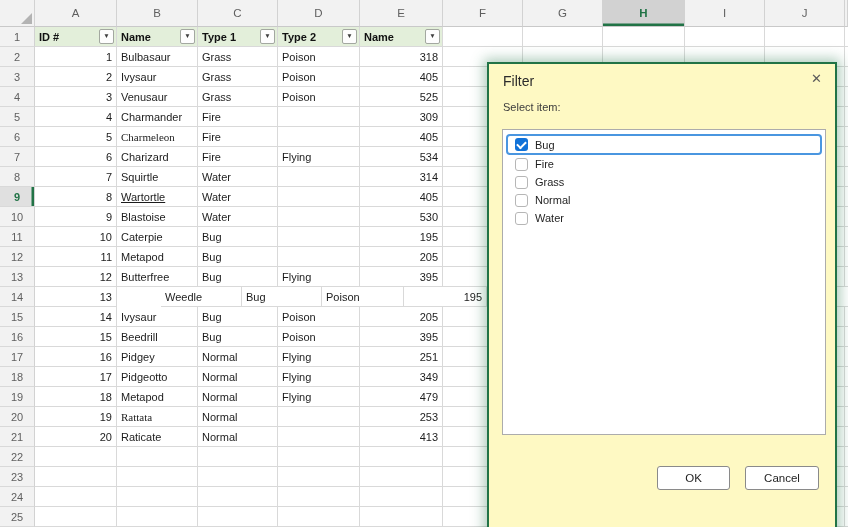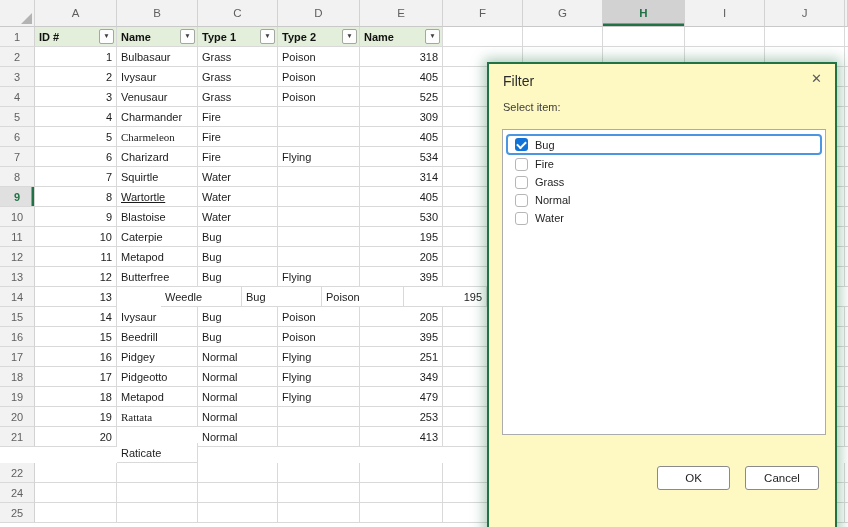--- a/index.html
+++ b/index.html
@@ -417,33 +417,47 @@
         <div class="cell" style="width: 80px;"></div>
         <div class="cell" style="width: 80px;"></div>
         <div class="cell" style="width: 82px;"></div>
         <div class="cell" style="width: 80px;"></div>
         <div class="cell" style="width: 80px;"></div>
         <div class="cell" style="width: 3px;"></div>
       </div>
       <div class="grid-row">
         <div class="rh" style="width: 35px;">21</div>
         <div class="cell num" style="width: 82px;">20</div>
-        <div class="cell" style="width: 81px; margin-top: 16px;">Raticate</div>
+        <div class="cell" style="width: 81px;">Raticate</div>
         <div class="cell" style="width: 80px;">Normal</div>
         <div class="cell" style="width: 82px;"></div>
         <div class="cell num" style="width: 83px;">413</div>
         <div class="cell" style="width: 80px;"></div>
         <div class="cell" style="width: 80px;"></div>
         <div class="cell" style="width: 82px;"></div>
         <div class="cell" style="width: 80px;"></div>
         <div class="cell" style="width: 80px;"></div>
         <div class="cell" style="width: 3px;"></div>
       </div>
       <div class="grid-row">
         <div class="rh" style="width: 35px;">22</div>
+        <div class="cell" style="width: 82px;"></div>
+        <div class="cell" style="width: 81px;"></div>
+        <div class="cell" style="width: 80px;"></div>
+        <div class="cell" style="width: 82px;"></div>
+        <div class="cell" style="width: 83px;"></div>
+        <div class="cell" style="width: 80px;"></div>
+        <div class="cell" style="width: 80px;"></div>
+        <div class="cell" style="width: 82px;"></div>
+        <div class="cell" style="width: 80px;"></div>
+        <div class="cell" style="width: 80px;"></div>
+        <div class="cell" style="width: 3px;"></div>
+      </div>
+      <div class="grid-row">
+        <div class="rh" style="width: 35px;">23</div>
         <div class="cell" style="width: 82px;"></div>
         <div class="cell" style="width: 81px;"></div>
         <div class="cell" style="width: 80px;"></div>
         <div class="cell" style="width: 82px;"></div>
         <div class="cell" style="width: 83px;"></div>
         <div class="cell" style="width: 80px;"></div>
         <div class="cell" style="width: 80px;"></div>
         <div class="cell" style="width: 82px;"></div>
         <div class="cell" style="width: 80px;"></div>
         <div class="cell" style="width: 80px;"></div>

